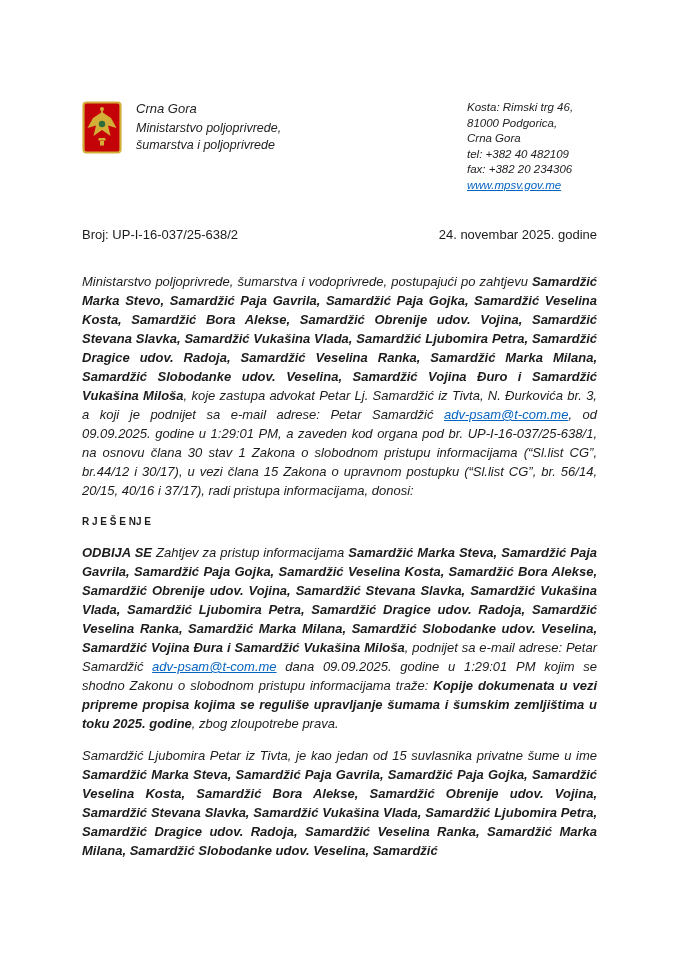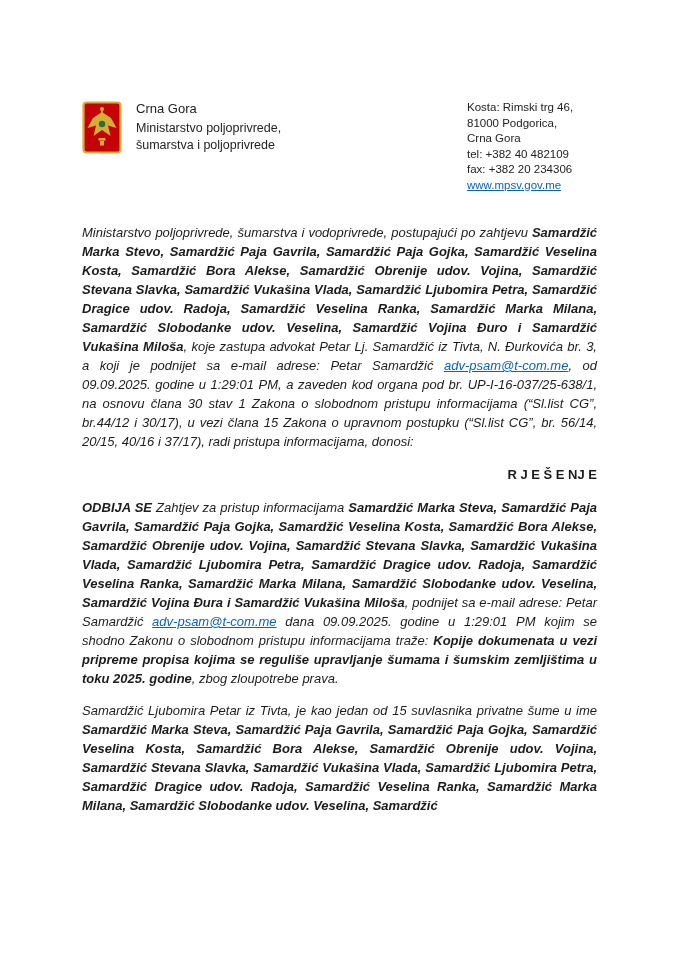--- a/index.html
+++ b/index.html
@@ -9,21 +9,21 @@
     height: 960px;
     margin: 0 auto;
     background: #ffffff;
     font-family: "Liberation Sans", sans-serif;
     color: #1c1c1c;
     padding: 100px 82px 0 82px;
     overflow: hidden;
     position: relative;
   }
   
-  .header { display: flex; justify-content: space-between; align-items: flex-start; }
+  .header { display: flex; justify-content: space-between; align-items: flex-start; font-style: italic; }
   .org { display: flex; gap: 14px; align-items: center; }
   .logo { width: 40px; height: 53px; flex: 0 0 auto; }
   .org-text { font-size: 12.5px; line-height: 17px; color: #222; }
   .org-country { font-size: 13px; margin-bottom: 3px; }
   .contact { font-size: 11.5px; line-height: 15.5px; width: 130px; color: #222; }
   .contact .line { white-space: nowrap; }
   
   .meta-row {
     display: flex; justify-content: space-between;
     margin-top: 34px; font-size: 13px; color: #1c1c1c;
@@ -31,23 +31,23 @@
   
   .body { margin-top: 30px; }
   .para {
     text-align: justify;
     font-size: 13px;
     line-height: 19px;
     margin: 0 0 13px 0;
     font-style: italic;
   }
   .doc-heading {
-    text-align: right;
+    text-align: left;
     font-weight: bold;
-    font-size: 13px;
+    font-size: 10px;
     margin: 16px 0 16px 0;
   }
   .bold { font-weight: bold; }
   .doc-link { color: #0563c1; text-decoration: underline; cursor: pointer; }
   a.doc-link { color: #0563c1; }
 </style>
 </head>
 <body>
 
 <div class="page">
@@ -74,20 +74,24 @@
     <div class="contact">
       <div class="line">Kosta: Rimski trg 46,</div>
       <div class="line">81000 Podgorica,</div>
       <div class="line">Crna Gora</div>
       <div class="line">tel: +382 40 482109</div>
       <div class="line">fax: +382 20 234306</div>
       <div class="line"><a class="doc-link">www.mpsv.gov.me</a></div>
     </div>
   </div>
 
+  <div class="meta-row">
+    <div>Broj: UP-I-16-037/25-638/2</div>
+    <div>24. novembar 2025. godine</div>
+  </div>
 
   <div class="body">
     <p class="para"><span>Ministarstvo poljoprivrede, šumarstva i vodoprivrede, postupajući po zahtjevu </span><span class="bold">Samardžić Marka Stevo, Samardžić Paja Gavrila, Samardžić Paja Gojka, Samardžić Veselina Kosta, Samardžić Bora Alekse, Samardžić Obrenije udov. Vojina, Samardžić Stevana Slavka, Samardžić Vukašina Vlada, Samardžić Ljubomira Petra, Samardžić Dragice udov. Radoja, Samardžić Veselina Ranka, Samardžić Marka Milana, Samardžić Slobodanke udov. Veselina, Samardžić Vojina Đuro i Samardžić Vukašina Miloša</span><span>, koje zastupa advokat Petar Lj. Samardžić iz Tivta, N. Đurkovića br. 3, a koji je podnijet sa e-mail adrese: Petar Samardžić </span><a class="doc-link">adv-psam@t-com.me</a><span>, od 09.09.2025. godine u 1:29:01 PM, a zaveden kod organa pod br. UP-I-16-037/25-638/1, na osnovu člana 30 stav 1 Zakona o slobodnom pristupu informacijama (“Sl.list CG”, br.44/12 i 30/17), u vezi člana 15 Zakona o upravnom postupku (“Sl.list CG”, br. 56/14, 20/15, 40/16 i 37/17), radi pristupa informacijama, donosi:</span></p>
 
     <div class="doc-heading">R J E Š E NJ E</div>
 
     <p class="para"><span class="bold">ODBIJA SE</span><span> Zahtjev za pristup informacijama </span><span class="bold">Samardžić Marka Steva, Samardžić Paja Gavrila, Samardžić Paja Gojka, Samardžić Veselina Kosta, Samardžić Bora Alekse, Samardžić Obrenije udov. Vojina, Samardžić Stevana Slavka, Samardžić Vukašina Vlada, Samardžić Ljubomira Petra, Samardžić Dragice udov. Radoja, Samardžić Veselina Ranka, Samardžić Marka Milana, Samardžić Slobodanke udov. Veselina, Samardžić Vojina Đura i Samardžić Vukašina Miloša</span><span>, podnijet sa e-mail adrese: Petar Samardžić </span><a class="doc-link">adv-psam@t-com.me</a><span> dana 09.09.2025. godine u 1:29:01 PM kojim se shodno Zakonu o slobodnom pristupu informacijama traže: </span><span class="bold">Kopije dokumenata u vezi pripreme propisa kojima se reguliše upravljanje šumama i šumskim zemljištima u toku 2025. godine</span><span>, zbog zloupotrebe prava.</span></p>
 
 
     <p class="para"><span>Samardžić Ljubomira Petar iz Tivta, je kao jedan od 15 suvlasnika privatne šume u ime </span><span class="bold">Samardžić Marka Steva, Samardžić Paja Gavrila, Samardžić Paja Gojka, Samardžić Veselina Kosta, Samardžić Bora Alekse, Samardžić Obrenije udov. Vojina, Samardžić Stevana Slavka, Samardžić Vukašina Vlada, Samardžić Ljubomira Petra, Samardžić Dragice udov. Radoja, Samardžić Veselina Ranka, Samardžić Marka Milana, Samardžić Slobodanke udov. Veselina, Samardžić</span></p>

